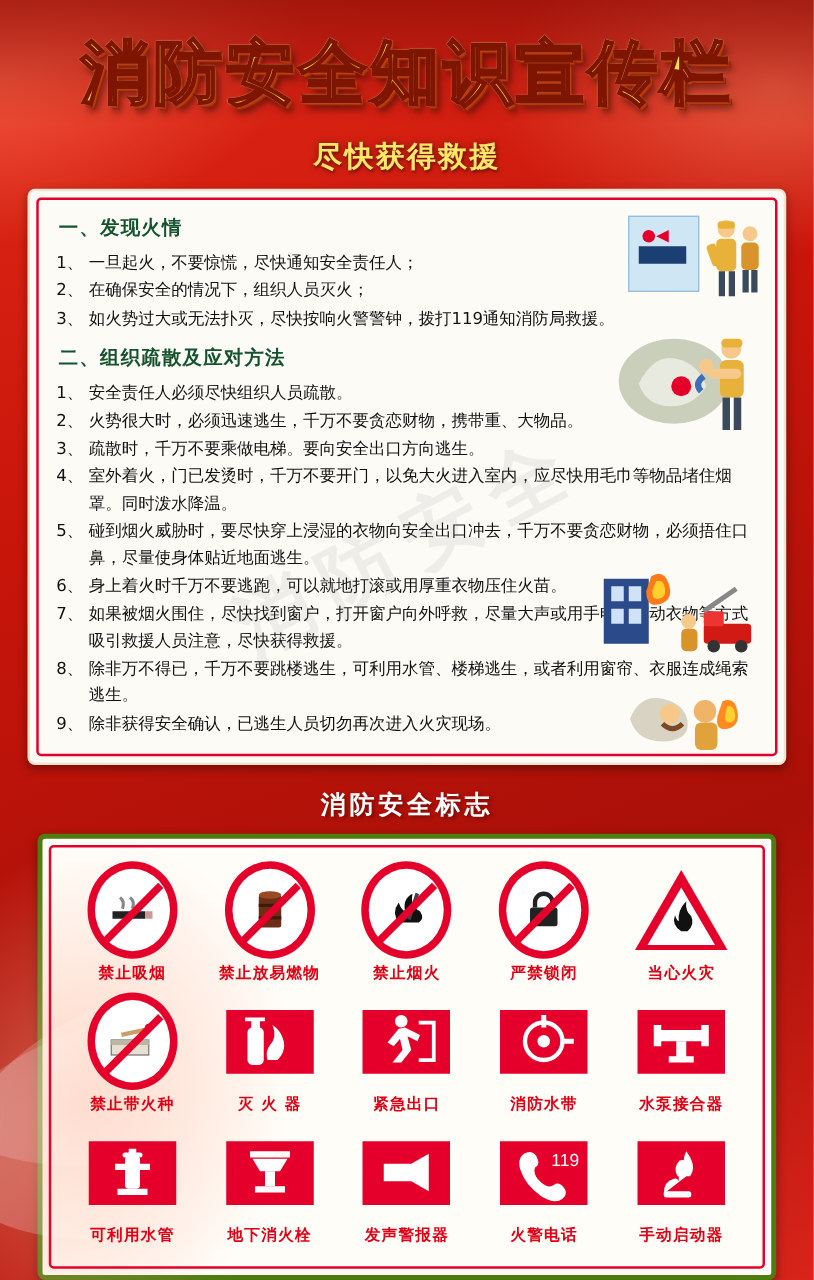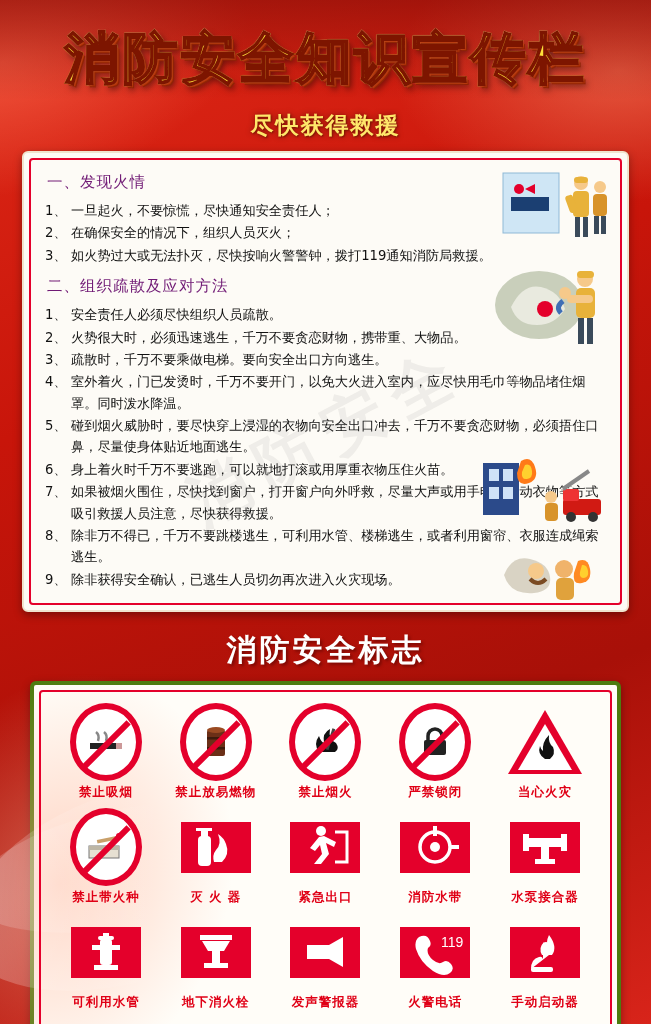--- a/index.html
+++ b/index.html
@@ -50,21 +50,21 @@
     text-shadow:1px 1px 2px #7a1400,0 0 6px rgba(0,0,0,.4);letter-spacing:2px;
   }
 
   
   .panel{
     position:relative;margin:10px 22px 0 22px;background:#fdfbf6;
     border:2px solid #f0e4cf;border-radius:6px;
     box-shadow:0 3px 8px rgba(0,0,0,.35);
   }
   .panel-inner{border:2px solid #e4002b;border-radius:4px;margin:5px;padding:10px 14px 12px 14px;}
-  .sec-head{color:#701a75;font-size:15.5px;font-weight:normal;margin:2px 0 7px 2px;letter-spacing:1px;}
+  .sec-head{color:#14532d;font-size:15.5px;font-weight:bold;margin:2px 0 7px 2px;letter-spacing:1px;}
   .sec-head.second{margin-top:10px;}
   ol.items{list-style:none;margin:0;padding:0;}
   ol.items li{
     display:flex;color:#111;font-size:13.2px;line-height:1.62;margin-bottom:1px;
   }
   ol.items li .num{width:26px;flex:0 0 26px;text-align:left;}
   ol.items li .txt{flex:1;}
   .gap{margin-bottom:3px;}
 
   
@@ -73,21 +73,21 @@
   .ill2{right:14px;top:108px;width:120px;height:96px;}
   .ill3{right:20px;top:300px;width:130px;height:82px;}
   .ill4{right:22px;top:392px;width:105px;height:62px;}
 
   
   .wm{position:absolute;left:50%;top:62%;transform:translate(-50%,-50%) rotate(-28deg);
      font-size:62px;color:rgba(120,120,120,.10);font-weight:bold;letter-spacing:14px;
      pointer-events:none;white-space:nowrap;}
 
   
-  .signs-title{text-align:center;margin-top:18px;font-size:30px;font-weight:bold;color:#ffffff;
+  .signs-title{text-align:center;margin-top:18px;font-size:20px;font-weight:bold;color:#ffffff;
      text-shadow:2px 2px 3px rgba(110,8,4,.85);letter-spacing:3px;}
   .signs-panel{margin:10px 30px 0 30px;background:#fffdf8;border:4px solid #4d7c0f;border-radius:6px;
      box-shadow:0 3px 8px rgba(0,0,0,.35);}
   .signs-inner{border:2px solid #e4002b;border-radius:4px;margin:5px;padding:14px 10px 16px 10px;
      position:relative;}
   .grid{display:grid;grid-template-columns:repeat(5,1fr);row-gap:10px;}
   .cell{display:flex;flex-direction:column;align-items:center;}
   .sign-art{width:72px;height:72px;position:relative;display:flex;align-items:center;justify-content:center;}
   .cap{margin-top:6px;font-size:12.5px;font-weight:bold;color:#e00016;letter-spacing:1px;}
 

